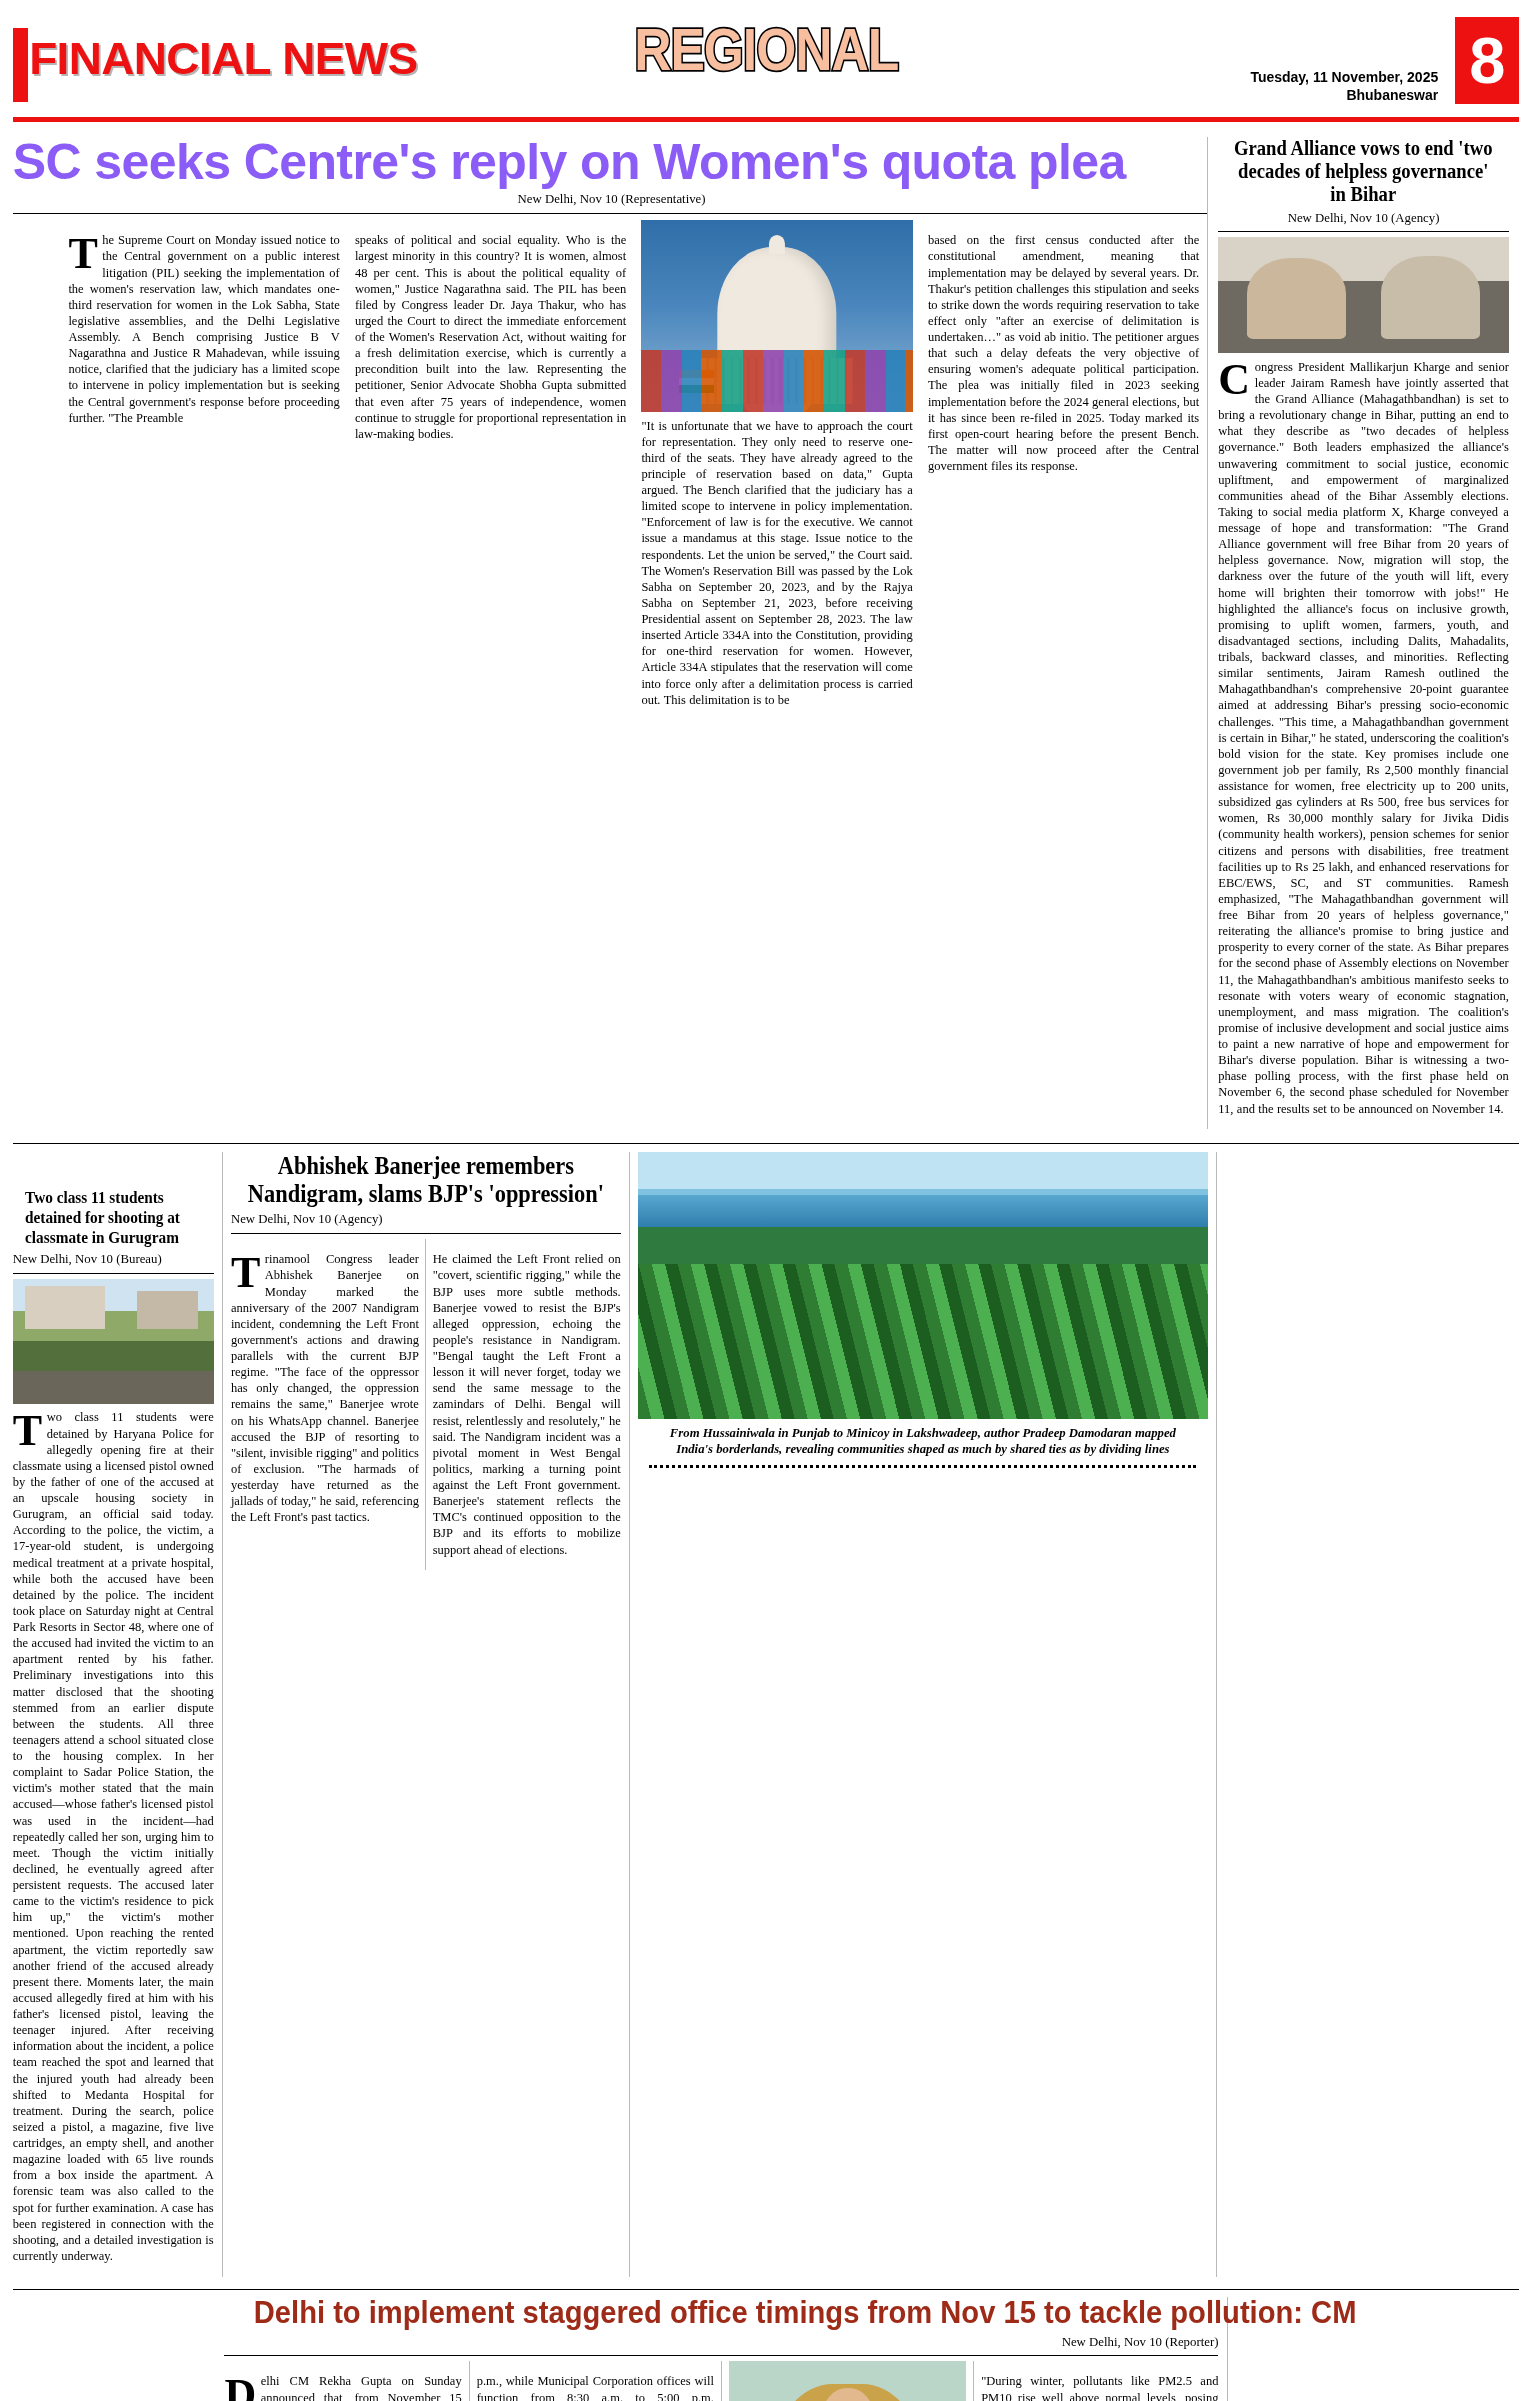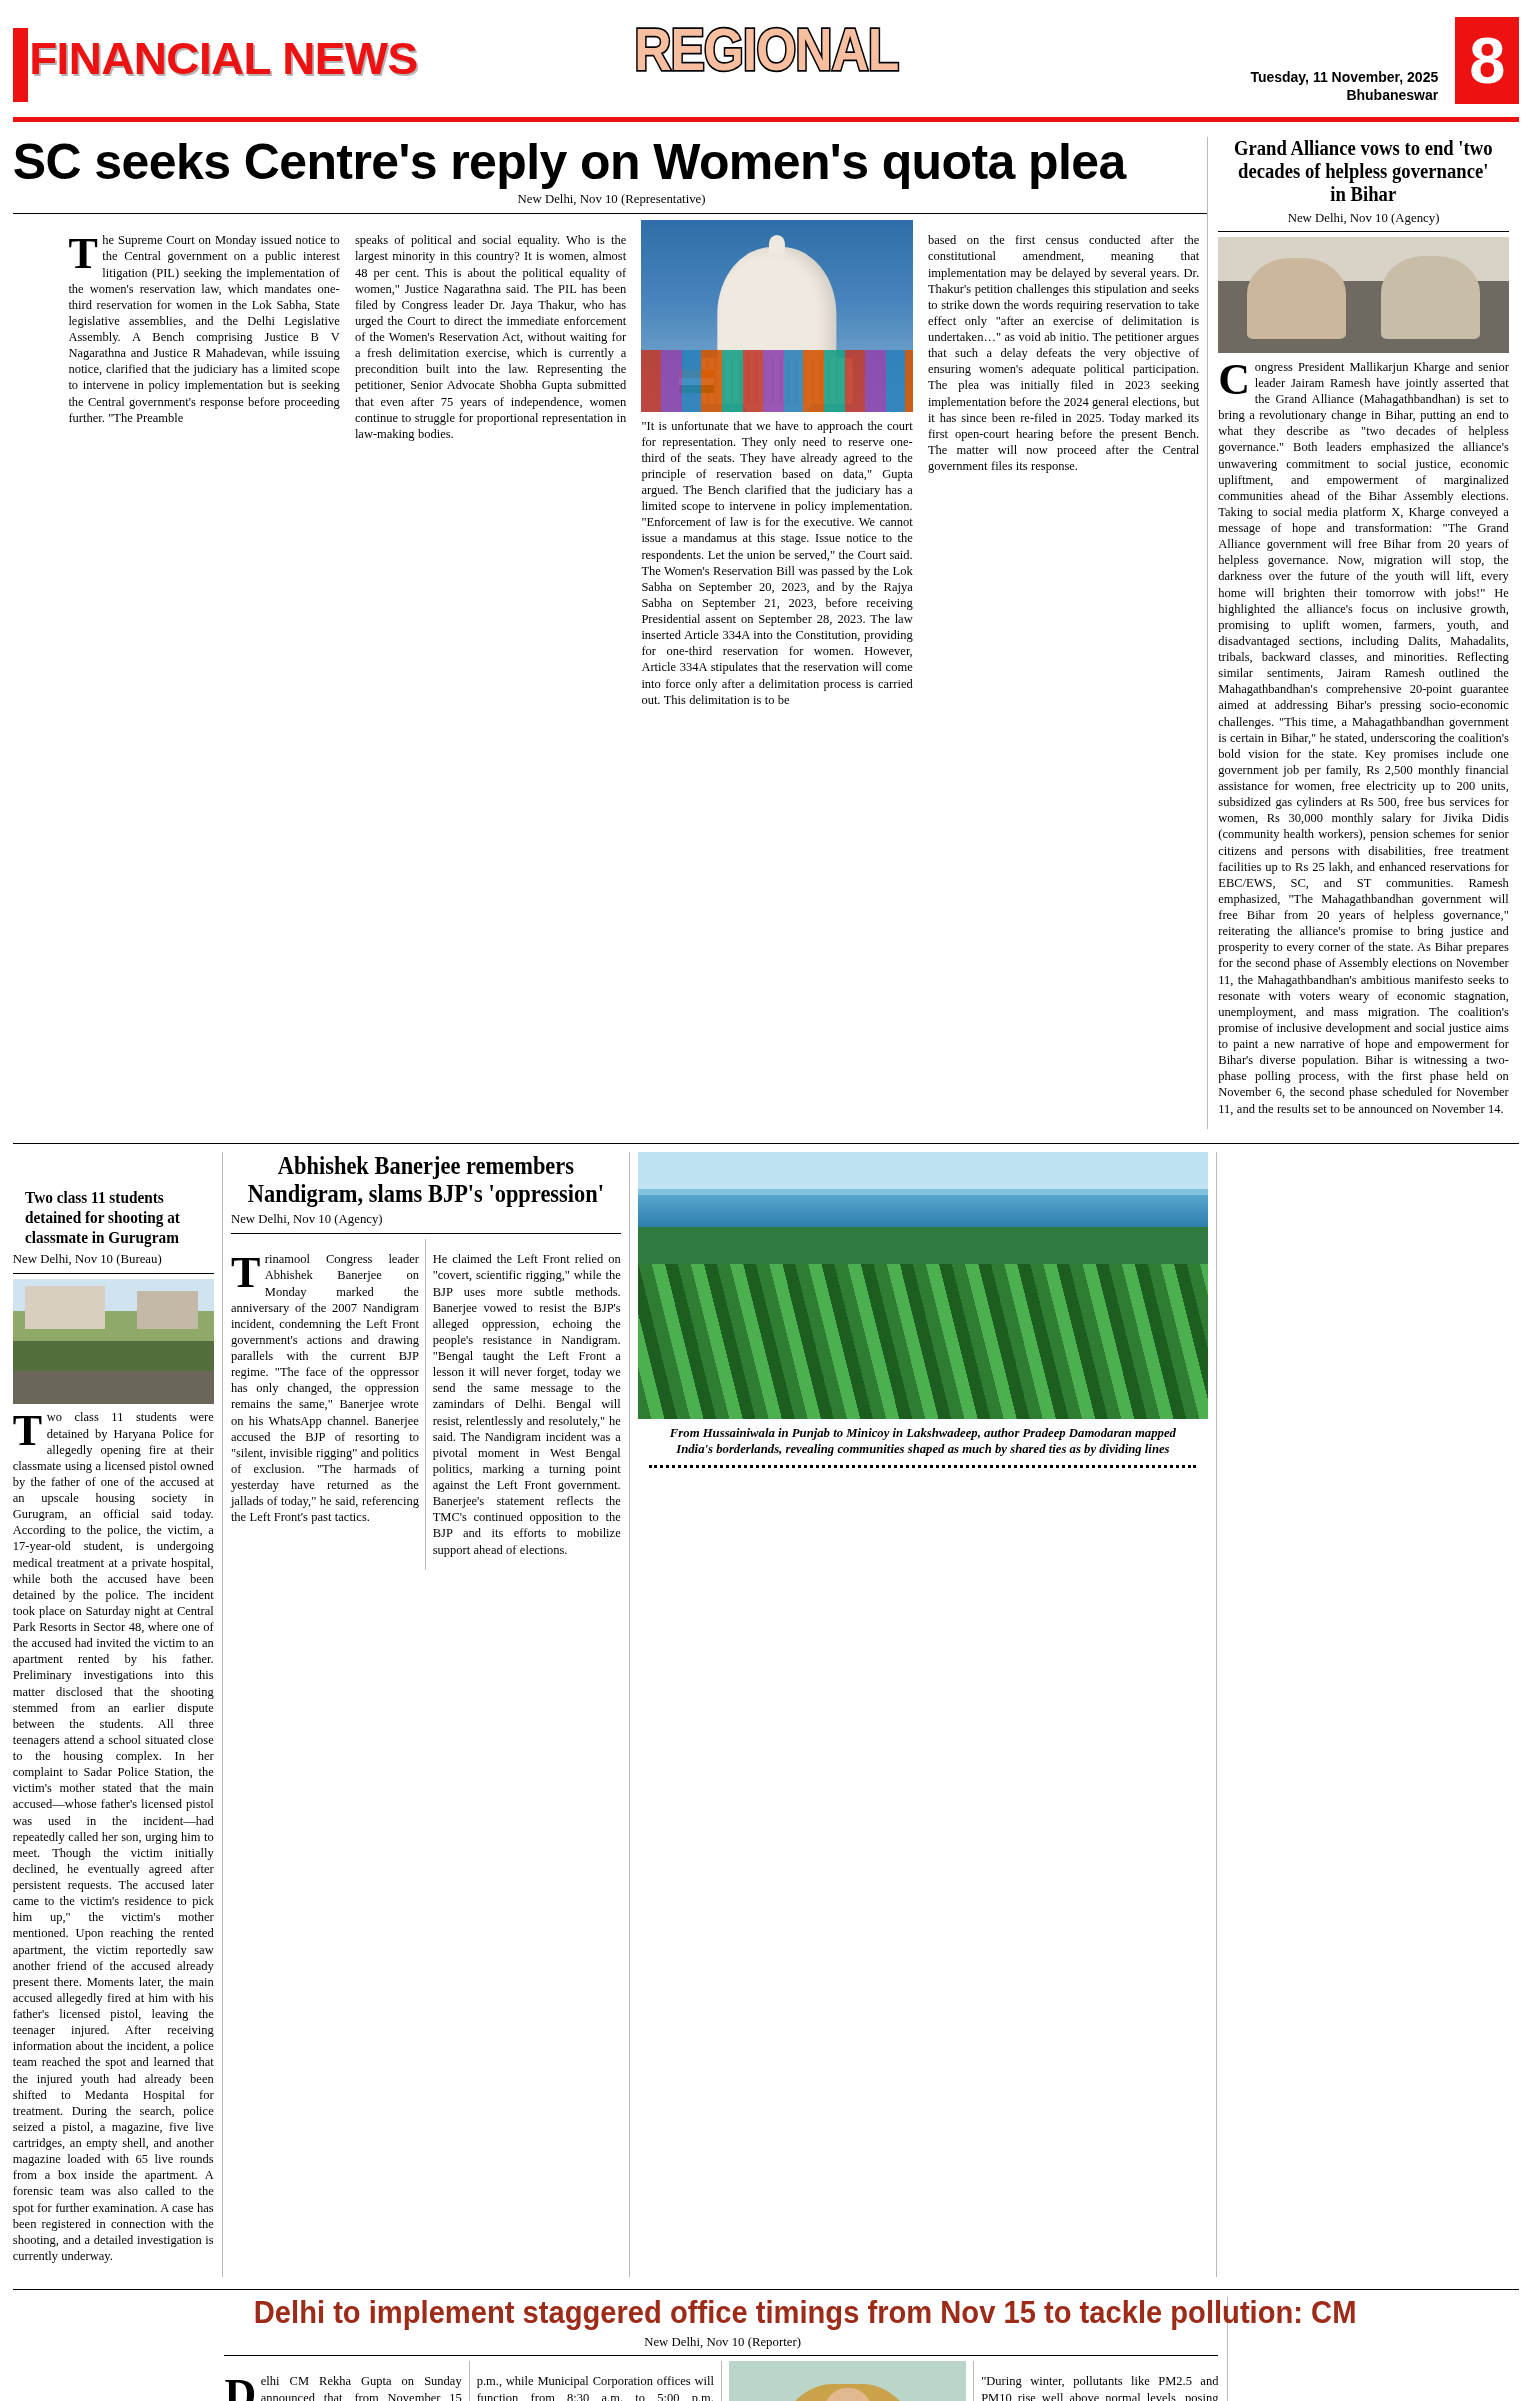--- a/index.html
+++ b/index.html
@@ -32,21 +32,21 @@
 
   
   .dropcap::first-letter{float:left;font-size:44px;line-height:.82;
     padding:3.5px 4.6px 0 0;font-weight:bold;font-family:"Liberation Serif",serif;}
 
   
   .sec1{position:relative;margin:15px 12.8px 0 12.8px;display:flex;gap:0;}
   .sec1-left{width:1194px;}
   .sec1-right{width:302px;padding-left:10.5px;}
   .hl-main{font-family:"Liberation Sans",sans-serif;font-weight:bold;
-    font-size:50px;color:#000000;letter-spacing:-0.6px;line-height:1.02;
+    font-size:50px;color:#8b5cf6;letter-spacing:-0.6px;line-height:1.02;
     transform:scaleX(1.0);white-space:nowrap;}
   .hl-sub{font-family:"Liberation Serif",serif;font-weight:bold;font-size:20.3px;
     line-height:1.14;text-align:center;transform:scaleX(.92);}
   .cols4{display:flex;margin-top:5.8px;}
   .cols4 > div{padding:0 7.6px;}
 
   .photo{background:#ccc;display:block;overflow:hidden;position:relative;}
 
   
   .img-sc{width:100%;height:192px;background:
@@ -191,21 +191,21 @@
     <div class="col vline" style="width:302px;padding-left:9.3px;">
       <p class="body-text" style="visibility:hidden;">spacer</p>
     </div>
   </div>
 
   <div class="sec3">
     <div style="display:flex;">
       <div style="width:209px;padding-right:8.1px;"></div>
       <div style="width:994px;padding:0 8.1px;">
         <div class="hl-delhi">Delhi to implement staggered office timings from Nov 15 to tackle pollution: CM</div>
-        <div class="byline" style="text-align:center;padding-left:2.3px;">New Delhi, Nov 10 (Reporter)</div>
+        <div class="byline" style="text-align:right;padding-left:2.3px;">New Delhi, Nov 10 (Reporter)</div>
         <div class="rule"></div>
         <div style="display:flex;">
           <div style="width:25%;padding-right:7px;">
             <p class="body-text dropcap">Delhi CM Rekha Gupta on Sunday announced that, from November 15 onwards, Delhi Government and Municipal Corporation offices will follow staggered timings to help reduce air pollution and ease traffic congestion. Gupta said the step is a preventive measure to curb vehicular emissions during peak hours. The revised timings will remain in effect from November 15 to February 15, 2026. Under the new schedule, Delhi Government offices will operate from 10:00 a.m. to 6:30</p>
           </div>
           <div style="width:25%;padding:0 7px;" class="vline">
             <p class="body-text">p.m., while Municipal Corporation offices will function from 8:30 a.m. to 5:00 p.m. Currently, both sets of offices work nearly in tandem, with only a 30-minute difference between their schedules, a factor that often leads to heavy traffic during peak commuting hours. Gupta said the decision was taken following a meeting with senior scientific officers from the Department of Environment to assess the city's worsening air quality.</p>
           </div>
           <div style="width:25%;padding:0 7px;" class="vline">
             <div class="img-rekha photo">

